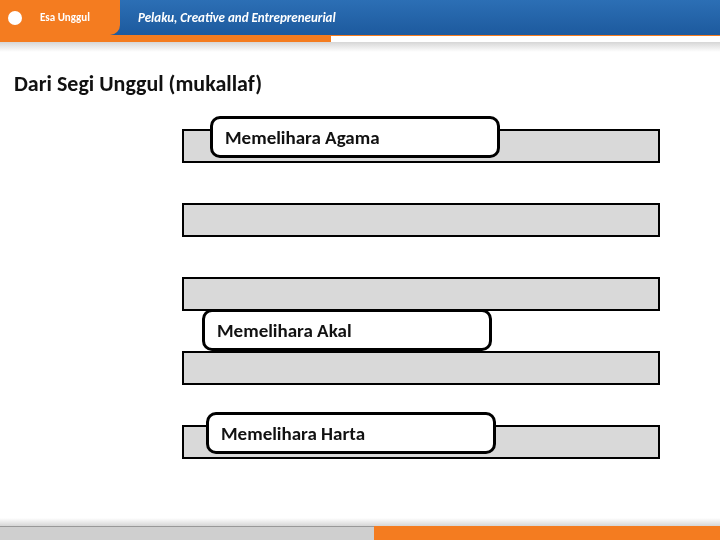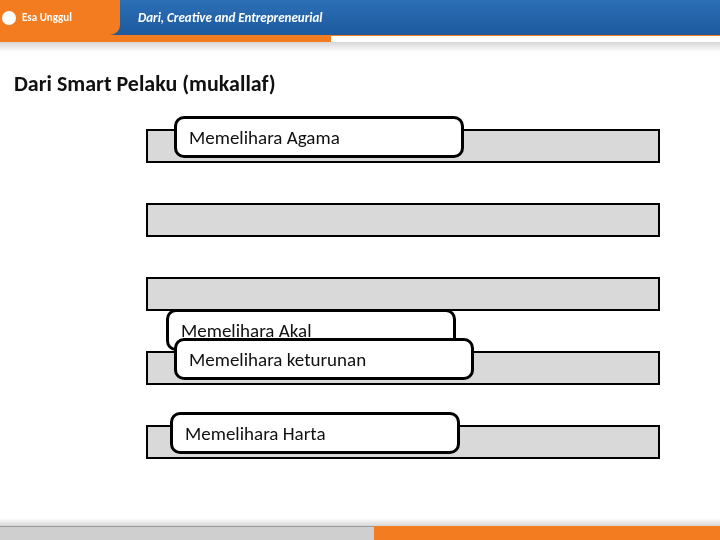--- a/index.html
+++ b/index.html
@@ -18,25 +18,26 @@
     display: flex;
     align-items: center;
     border-bottom: 1px solid #f47c20;
   }
   .logo-area {
     background: #f47c20;
     height: 100%;
     width: 120px;
     display: flex;
     align-items: center;
-    padding-left: 2px;
+    padding-left: 8px;
     color: #fff;
     font-size: 11px;
     font-weight: bold;
     border-bottom-right-radius: 10px;
+    gap: 12px;
   }
   .logo-circle {
     width: 14px;
     height: 14px;
     border-radius: 50%;
     background: #fff;
     margin-right: 6px;
     display: inline-block;
   }
   .tagline {
@@ -57,22 +58,23 @@
     height: 10px;
     background: linear-gradient(to bottom, #d6d6d6, #ffffff);
   }
   .title {
     font-size: 22px;
     font-weight: bold;
     color: #111;
     margin: 18px 0 18px 14px;
   }
   .list-area {
-    padding-left: 56px;
+    padding-left: 92px;
     padding-right: 60px;
+    font-weight: bold;
   }
   .item-row {
     position: relative;
     height: 54px;
     margin-bottom: 20px;
   }
   .grey-bar {
     position: absolute;
     left: 90px;
     top: 14px;
@@ -125,48 +127,45 @@
   }
 </style>
 </head>
 <body>
 
 <div class="header-bar">
   <div class="logo-area">
     <span class="logo-circle"></span>
     <span>Esa Unggul</span>
   </div>
-  <div class="tagline">Dari, Creative and Entrepreneurial</div>
+  <div class="tagline">Pelaku, Creative and Entrepreneurial</div>
 </div>
 <div class="orange-strip"></div>
 <div class="shadow-strip"></div>
 
-<div class="title">Dari Smart Pelaku (mukallaf)</div>
+<div class="title">Dari Segi Unggul (mukallaf)</div>
 
 <div class="list-area">
   <div class="item-row">
     <div class="grey-bar"></div>
     <div class="white-box">
       <span>Memelihara Agama</span>
     </div>
   </div>
   <div class="item-row">
     <div class="grey-bar"></div>
   </div>
   <div class="item-row">
     <div class="grey-bar"></div>
     <div class="white-box">
       <span>Memelihara Akal</span>
     </div>
   </div>
   <div class="item-row">
     <div class="grey-bar"></div>
-    <div class="white-box">
-      <span>Memelihara keturunan</span>
-    </div>
   </div>
   <div class="item-row">
     <div class="grey-bar"></div>
     <div class="white-box">
       <span>Memelihara Harta</span>
     </div>
   </div>
 </div>
 
 <div class="footer">

